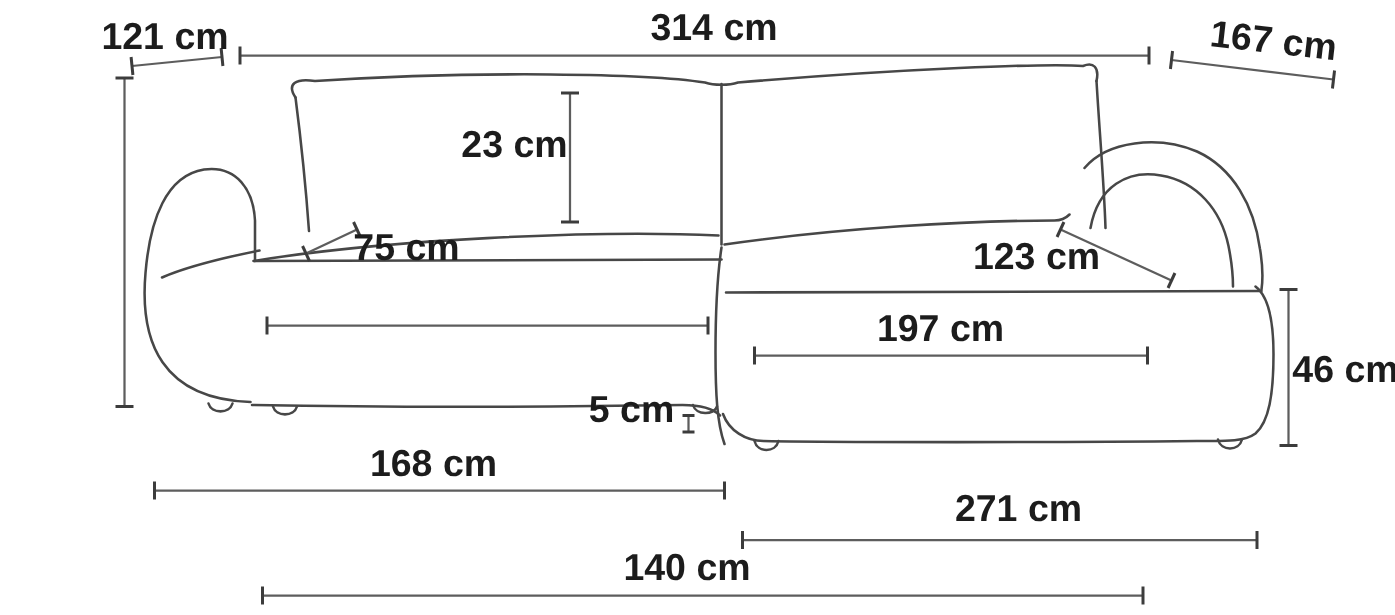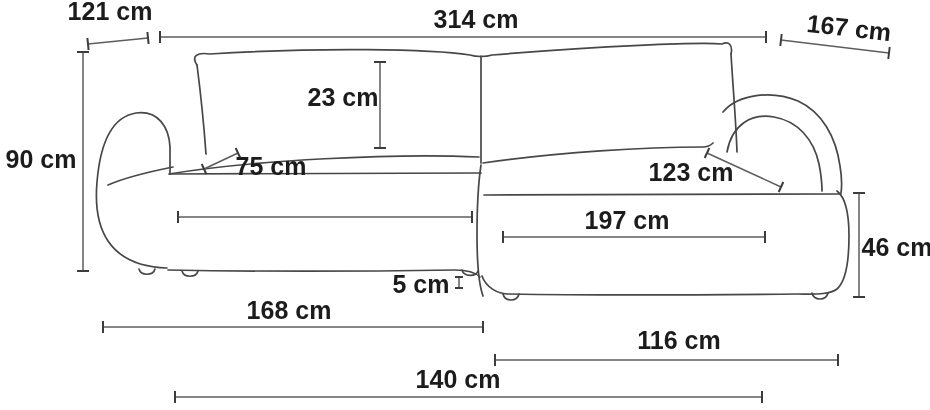--- a/index.html
+++ b/index.html
@@ -102,40 +102,39 @@
         <path d="M 455,288 L 463,288"></path>
       <path d="M 103,321 L 103,333"></path>
         <path d="M 483,321 L 483,333"></path>
       <path d="M 495,354 L 495,366"></path>
         <path d="M 838,354 L 838,366"></path>
       <path d="M 175,391 L 175,403"></path>
         <path d="M 762,391 L 762,403"></path>
     </g>
   </svg>
 
-  <div class="dim-label" style="left:110px;top:11px">121 cm</div>
+  <div class="dim-label" style="left:110px;top:25px">121 cm</div>
 
   <div class="dim-label" style="left:476px;top:19px">314 cm</div>
 
   <div class="dim-label rot" style="left:849px;top:28px">167 cm</div>
 
-  <div class="dim-label" style="left:41px;top:159px">90 cm</div>
 
   <div class="dim-label" style="left:343px;top:97px">23 cm</div>
 
   <div class="dim-label" style="left:271px;top:166px">75 cm</div>
 
 
   <div class="dim-label" style="left:691px;top:172px">123 cm</div>
 
   <div class="dim-label" style="left:627px;top:220px">197 cm</div>
 
   <div class="dim-label" style="left:897px;top:247px">46 cm</div>
 
-  <div class="dim-label" style="left:421px;top:284px">5 cm</div>
+  <div class="dim-label" style="left:421px;top:274px">5 cm</div>
 
   <div class="dim-label" style="left:289px;top:310px">168 cm</div>
 
-  <div class="dim-label" style="left:679px;top:340px">116 cm</div>
+  <div class="dim-label" style="left:679px;top:340px">271 cm</div>
 
   <div class="dim-label" style="left:458px;top:379px">140 cm</div>
 
 </div>
 
 </body></html>

